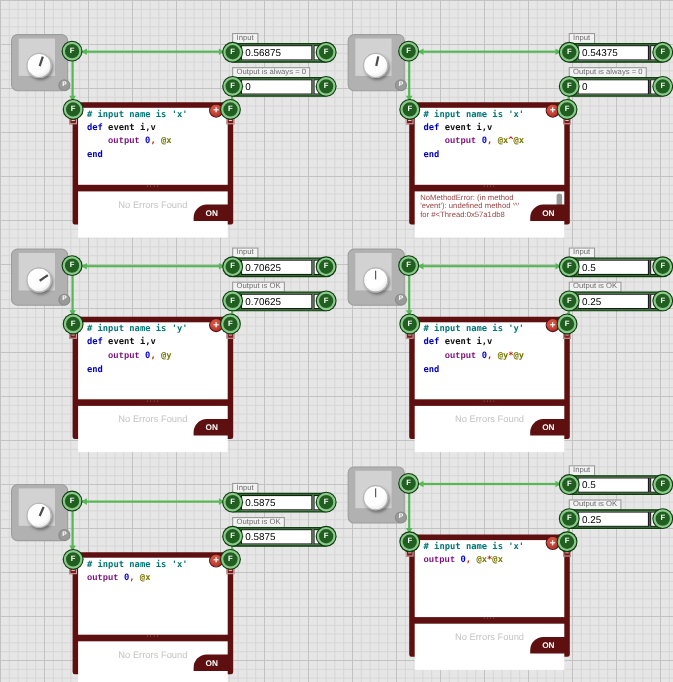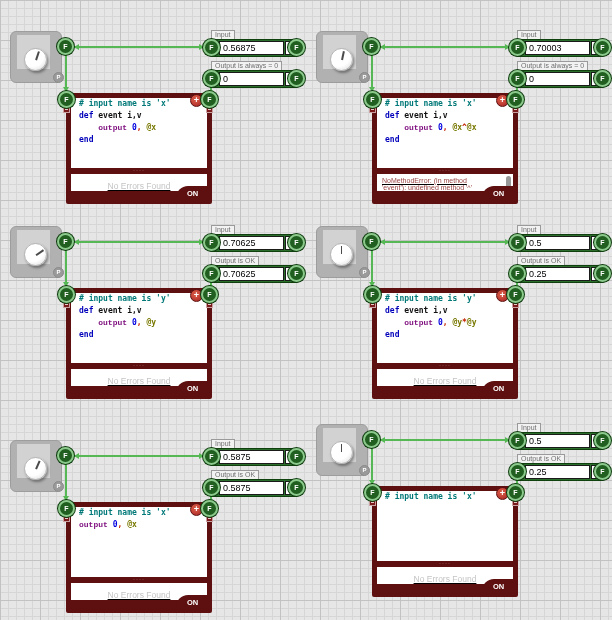--- a/index.html
+++ b/index.html
@@ -45,21 +45,21 @@
   .stepper{position:absolute;left:80px;top:1px;width:8px;height:12px;background:#fff;border:1px solid #1a1a1a;}
   .st-up{position:absolute;left:1.5px;top:2px;width:0;height:0;border-bottom:4px solid #222;border-left:2.5px solid transparent;border-right:2.5px solid transparent;}
   .st-dn{position:absolute;left:1.5px;bottom:2px;width:0;height:0;border-top:4px solid #222;border-left:2.5px solid transparent;border-right:2.5px solid transparent;}
   
   .codeblock{position:absolute;left:66px;top:93px;width:146px;height:111px;background:#5e0f0f;border-radius:2px;z-index:2;}
   .codearea{position:absolute;left:5px;top:5px;width:136px;height:70px;background:#fff;overflow:hidden;
     font-family:"DejaVu Sans Mono",monospace;font-size:8px;font-weight:bold;line-height:12px;white-space:pre;padding-left:8px;box-sizing:border-box;}
   .tk-comment{color:#007878;} .tk-kw{color:#0000bb;} .tk-plain{color:#101010;}
   .tk-meth{color:#7d0d7d;font-family:Liberation Mono, monospace;} .tk-num{color:#0000e0;} .tk-punc{color:#c22000;} .tk-ivar{color:#787800;} .tk-op{color:#c22000;}
   .divdots{position:absolute;left:0;top:74px;width:146px;text-align:center;color:#d4a0a0;font-size:6px;line-height:7px;letter-spacing:1px;}
-  .errarea{position:absolute;left:5px;top:81px;width:136px;height:17px;background:#fff;overflow:hidden;text-decoration:underline;}
+  .errarea{position:absolute;left:5px;top:81px;width:136px;height:42px;background:#fff;overflow:hidden;}
   .noerr{color:#c4c4c4;font-size:8.5px;text-align:center;line-height:25px;}
   .errlines{color:#9b4444;font-size:7px;line-height:7.5px;padding:2.5px 8px 0 5px;}
   .onbadge{position:absolute;right:3px;bottom:3px;width:33px;height:15px;background:#5e0f0f;border-top-left-radius:12px;
     color:#fff;font-size:7.5px;font-weight:bold;text-align:center;line-height:16px;z-index:3;}
   .scrollthumb{position:absolute;right:2px;top:2px;width:5px;height:16px;background:#999;border-radius:2.5px;}
   .plusbtn{position:absolute;left:124px;top:1px;width:11px;height:11px;border-radius:50%;
     background:radial-gradient(circle at 40% 35%,#d05040 30%,#a02020 100%);border:1px solid #5e0f0f;
     color:#fff;font-size:9px;font-weight:bold;text-align:center;line-height:10px;z-index:4;}
   .porticon{position:absolute;width:7px;height:7px;background:#7a1a1a;border:1px solid #caa0a0;box-sizing:border-box;z-index:4;}
   .porticon::after{content:"";position:absolute;left:1px;top:2px;width:3px;height:1px;background:#e8c8c8;}
@@ -135,21 +135,21 @@
       <div class="knob">
         <div class="tick" style="transform:rotate(11.8deg)"></div>
       </div>
       <div class="pbadge">P</div>
     </div>
     <div class="fconn" style="left:57px;top:38px">F</div>
 
     <div class="chip" style="left:211px;top:30px">Input</div>
     <div class="capsule" style="left:204px;top:39px">
     <div class="fconn cap-l">F</div>
-    <div class="vfield">0.70003</div>
+    <div class="vfield">0.54375</div>
     <div class="stepper">
       <div class="st-up"></div>
       <div class="st-dn"></div>
     </div>
     <div class="fconn cap-r">F</div>
   </div>
     <div class="chip" style="left:211px;top:61px">Output is always = 0</div>
     <div class="capsule" style="left:204px;top:70px">
     <div class="fconn cap-l">F</div>
     <div class="vfield">0</div>
@@ -371,21 +371,21 @@
     <div class="fconn cap-l">F</div>
     <div class="vfield">0.25</div>
     <div class="stepper">
       <div class="st-up"></div>
       <div class="st-dn"></div>
     </div>
     <div class="fconn cap-r">F</div>
   </div>
 
     <div class="codeblock">
-      <div class="codearea"><div class="code-line"><span class="tk-comment"># input name is 'x'</span></div></div>
+      <div class="codearea"><div class="code-line"><span class="tk-comment"># input name is 'x'</span></div><div class="code-line"><span class="tk-meth">output</span><span class="tk-plain"> </span><span class="tk-num">0</span><span class="tk-punc">,</span><span class="tk-plain"> </span><span class="tk-ivar">@x</span><span class="tk-op">*</span><span class="tk-ivar">@x</span></div></div>
       <div class="divdots">····</div>
       <div class="errarea">
           <div class="noerr">No Errors Found</div>
         </div>
       <div class="onbadge">ON</div>
       <div class="plusbtn">+</div>
       <div class="fconn" style="left:-8px;top:-2px">F</div>
       <div class="fconn" style="left:135px;top:-2px">F</div>
       <div class="porticon" style="left:-3px;top:13px"></div>
       <div class="porticon" style="left:140px;top:13px"></div>

